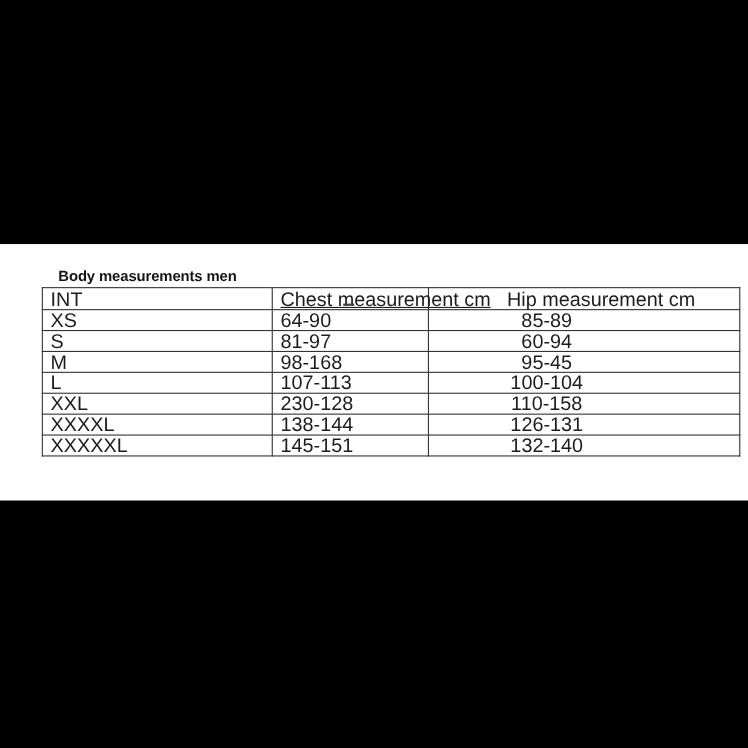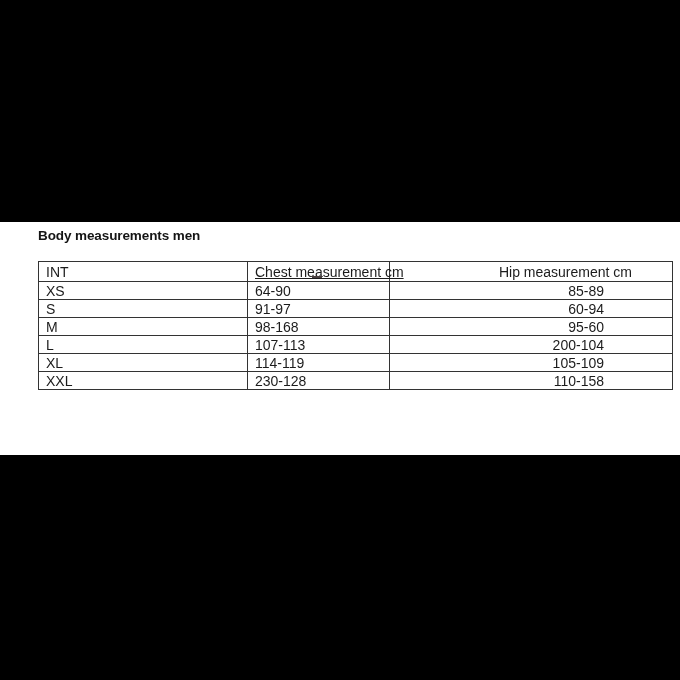--- a/index.html
+++ b/index.html
@@ -17,32 +17,32 @@
   .black-bar.top { top: 0; height: 222px; }
   .black-bar.bottom { top: 455px; height: 225px; }
 
   .content {
     position: absolute; left: 0; top: 222px; width: 680px; height: 233px;
     background: #ffffff;
   }
 
   .page-title {
     position: absolute; left: 38px; top: 6px;
-    margin: 0;
+    margin: 15px;
     font-size: 13.5px; font-weight: bold; color: #141414;
     letter-spacing: -0.1px;
     white-space: nowrap;
   }
 
   table.measurements {
     position: absolute; left: 38px; top: 39px;
     width: 634px;
     border-collapse: collapse;
     table-layout: fixed;
-    font-size: 14px;
+    font-size: 18px;
     color: #1c1c1c;
   }
   table.measurements col.c1 { width: 209px; }
   table.measurements col.c2 { width: 142px; }
   table.measurements col.c3 { width: 283px; }
 
   table.measurements th,
   table.measurements td {
     border: 1px solid #333333;
     font-weight: normal;
@@ -51,21 +51,21 @@
     padding: 0 0 0 7px;
     height: 17px;
     line-height: 1;
     white-space: nowrap;
     overflow: visible;
   }
   table.measurements thead th { height: 19px; }
 
   
   table.measurements th.hip-col { text-align: right; padding: 0 40px 0 0; }
-  table.measurements td.hip-col { text-align: right; padding: 0 68px 0 0; }
+  table.measurements td.hip-col { text-align: center; padding: 0 68px 0 0; }
 
   th.chest-col { position: relative; text-decoration: underline; }
   .spellcheck-underline {
     position: absolute;
     left: 64px; bottom: 3px;
     width: 10px; height: 2px;
     background: #4a4040;
   }
 </style>
 </head>
@@ -93,40 +93,45 @@
       </tr>
     </thead>
     <tbody id="rows-body">
         <tr>
           <td>XS</td>
           <td>64-90</td>
           <td class="hip-col">85-89</td>
         </tr>
         <tr>
           <td>S</td>
-          <td>91-97</td>
+          <td>81-97</td>
           <td class="hip-col">60-94</td>
         </tr>
         <tr>
           <td>M</td>
           <td>98-168</td>
-          <td class="hip-col">95-60</td>
+          <td class="hip-col">95-45</td>
         </tr>
         <tr>
           <td>L</td>
           <td>107-113</td>
-          <td class="hip-col">200-104</td>
-        </tr>
-        <tr>
-          <td>XL</td>
-          <td>114-119</td>
-          <td class="hip-col">105-109</td>
+          <td class="hip-col">100-104</td>
         </tr>
         <tr>
           <td>XXL</td>
           <td>230-128</td>
           <td class="hip-col">110-158</td>
+        </tr>
+        <tr>
+          <td>XXXXL</td>
+          <td>138-144</td>
+          <td class="hip-col">126-131</td>
+        </tr>
+        <tr>
+          <td>XXXXXL</td>
+          <td>145-151</td>
+          <td class="hip-col">132-140</td>
         </tr>
       </tbody>
   </table>
 </div>
 
 <div class="black-bar bottom"></div>
 
 </body></html>

